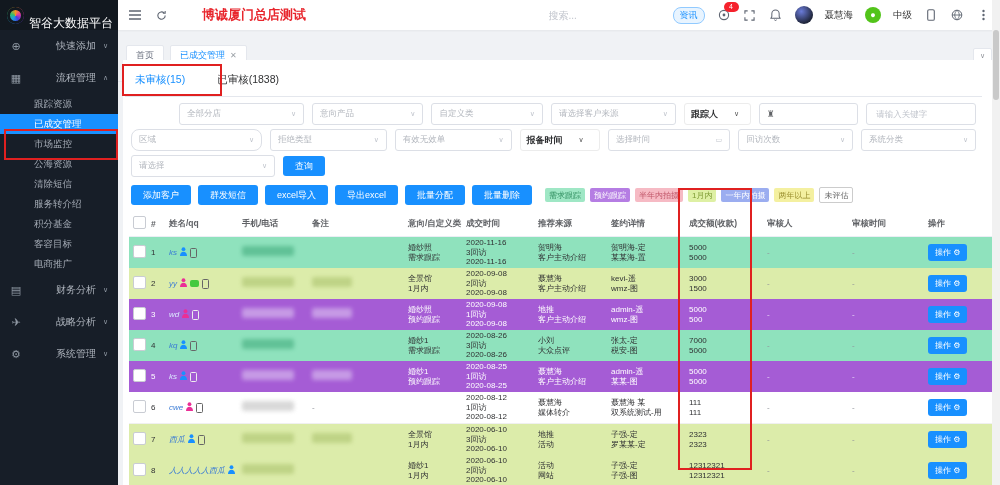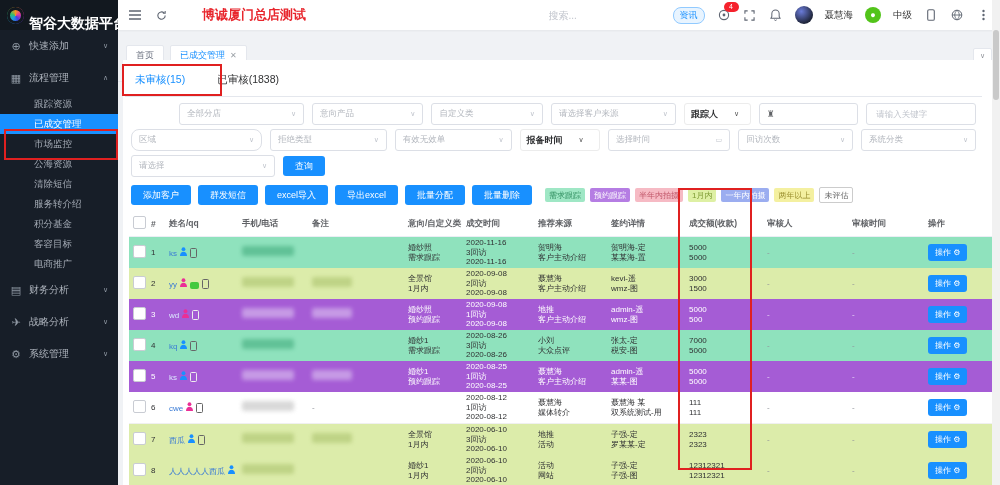--- a/index.html
+++ b/index.html
@@ -7,25 +7,25 @@
     width:1000px;height:485px;overflow:hidden;position:relative;
     background:#f0f2f5;font-family:"Liberation Sans","DejaVu Sans",sans-serif;
     -webkit-font-smoothing:antialiased;
   }
   
   .sidebar{position:absolute;left:0;top:0;width:118px;height:485px;background:#171e28;z-index:3;}
   .logo{height:30px;display:flex;align-items:center;gap:5px;padding:0 7px;background:#12181f;}
   .logo-mark{width:17px;height:17px;border-radius:50%;flex:0 0 auto;
     background:conic-gradient(#f7941d,#e23a9d,#4a3ae2,#1e9de2,#35c06a,#f7941d);
     box-shadow:inset 0 0 0 3px #12181f;}
-  .logo-text{color:#fff;font-size:14px;font-weight:bold;white-space:nowrap;margin-top:17px;}
+  .logo-text{color:#fff;font-size:12px;font-weight:normal;white-space:nowrap;margin-top:17px;}
   .menu{font-size:10px;color:#aeb4bd;}
   .m-item{height:32px;display:flex;align-items:center;gap:7px;padding:0 10px;cursor:pointer;}
   .m-item .mi-icon{width:12px;text-align:center;font-size:11px;color:#8f98a3;}
-  .m-item .mi-label{flex:1;}
+  .m-item .mi-label{flex:1;text-align:right;}
   .m-item .mi-chev{font-size:7px;color:#8f98a3;}
   .m-child{height:20px;display:flex;align-items:center;padding:0 10px 0 34px;font-size:9.5px;color:#a3aab4;cursor:pointer;}
   .m-child.active{background:#1890ff;color:#fff;}
   
   .main{position:absolute;left:118px;top:0;right:0;height:485px;}
   .topbar{height:30px;background:#fff;display:flex;align-items:center;padding:0 10px;gap:12px;box-shadow:0 1px 2px rgba(0,0,0,.05);position:relative;z-index:2;}
   .tb-icon{width:14px;height:14px;display:inline-flex;align-items:center;justify-content:center;color:#5f6672;cursor:pointer;flex:0 0 auto;}
   .tb-title{color:#e8262d;font-weight:bold;font-size:13px;margin-left:22px;white-space:nowrap;}
   .tb-search{margin-left:auto;border:none;outline:none;font-size:10px;color:#666;width:110px;}
   .tb-search::placeholder{color:#c0c4cc;}
@@ -69,21 +69,21 @@
   td{font-size:8px;color:#303133;padding:1px 4px;height:29px;overflow:hidden;white-space:nowrap;vertical-align:middle;line-height:9.5px;}
   tr.r-g td{background:#8fe2bd;}
   tr.r-l td{background:#dcecaa;}
   tr.r-p td{background:#a55cd5;color:#fff;}
   tr.r-w td{background:#fff;border-bottom:1px solid #f0f0f0;}
   td a{color:#3a7bd5;text-decoration:none;cursor:pointer;}
   tr.r-p td a{color:#dce9ff;}
   .cb{display:inline-block;width:11px;height:11px;background:#fff;border:1px solid #c9ccd3;border-radius:2px;cursor:pointer;}
   .blur{display:inline-block;height:10px;border-radius:2px;filter:blur(2px);opacity:.8;}
   .op-btn{background:#1890ff;color:#fff;border:none;border-radius:3px;font-size:8px;padding:3px 7px;cursor:pointer;white-space:nowrap;font-family:inherit;}
-  .namecell{display:flex;align-items:flex-end;gap:3px;}
+  .namecell{display:flex;align-items:center;gap:3px;font-style:italic;}
   .gicon{font-size:9px;line-height:9px;}
   .picon{display:inline-block;width:5px;height:8px;border:1px solid #666;border-radius:1.5px;}
   tr.r-p .picon{border-color:#eee;}
   .wicon{display:inline-block;width:9px;height:7px;background:#43c93e;border-radius:2px;}
   
   .anno{position:absolute;border:2px solid #e02020;z-index:9;pointer-events:none;}
   
   .scrollbar{position:absolute;right:0;top:0;width:8px;height:485px;background:#f1f1f1;z-index:8;}
   .scroll-thumb{position:absolute;right:1px;top:30px;width:6px;height:70px;background:#c9c9c9;border-radius:3px;}
   .dash{color:#909399;} tr.r-p .dash{color:#e9d9f7;}

